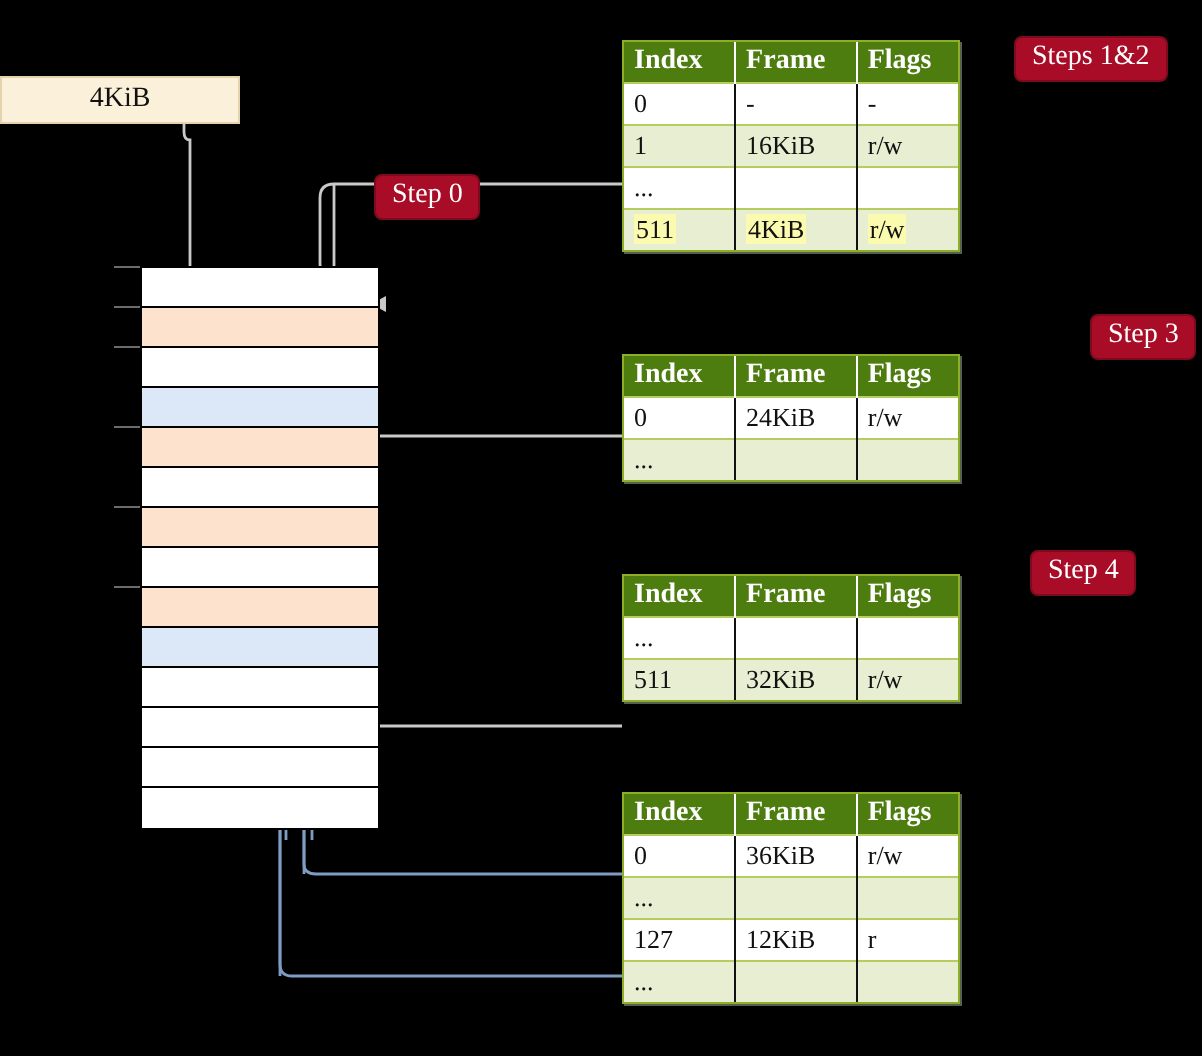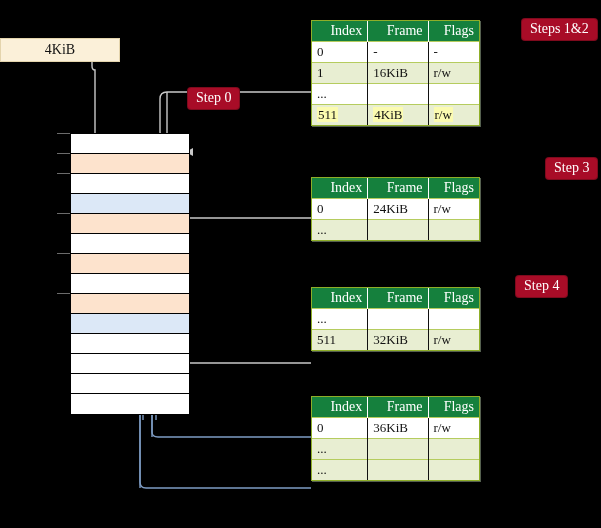--- a/index.html
+++ b/index.html
@@ -27,22 +27,22 @@
   .memrow:last-child{border-bottom:none;}
   .memrow.orange{background:#fde3cd;}
   .memrow.blue{background:#dce8f7;}
   .tick{position:absolute;left:57px;width:13px;height:0;
         border-top:1px solid #6b6b6b;}
 
   
   .ptable{position:absolute;border:1px solid #8fae28;border-collapse:collapse;
           background:#fff;box-sizing:border-box;box-shadow:1px 1px 0 #55604f;}
   .ptable table{border-collapse:collapse;width:100%;}
-  .ptable th{background:#15803d;color:#fff;font-weight:normal;font-size:14px;
-             text-align:right;padding:2px 5px;border-right:1px solid #fff;
+  .ptable th{background:#4d7c0f;color:#fff;font-weight:bold;font-size:14px;
+             text-align:left;padding:2px 5px;border-right:1px solid #fff;
              white-space:nowrap;}
   .ptable th:last-child{border-right:none;}
   .ptable td{font-size:13px;color:#111;padding:2px 5px;height:20px;
              border-top:1px solid #b5cc5e;border-right:1px solid #111;
              box-sizing:border-box;white-space:nowrap;}
   .ptable td:last-child{border-right:none;}
   .ptable tr.alt td{background:#e8eed2;}
   .ptable tr.white td{background:#fff;}
   .hl{background:#fbfbb0;padding:0 1px;}
   .cIndex{width:58px;}
@@ -125,21 +125,21 @@
       <div class="memrow orange" style="height: 20px;"></div>
       <div class="memrow blue" style="height: 20px;"></div>
       <div class="memrow" style="height: 20px;"></div>
       <div class="memrow" style="height: 20px;"></div>
       <div class="memrow" style="height: 20px;"></div>
       <div class="memrow" style="height: 20px;"></div>
     </div>
 
   <div id="badges">
       <div class="badge" style="left: 188px; top: 40px; margin-top: 48px;">Step 0</div>
-      <div class="badge" style="left: 522px; top: 19px;">Steps 1&amp;2</div>
+      <div class="badge" style="left: 508px; top: 19px;">Steps 1&amp;2</div>
       <div class="badge" style="left: 546px; top: 158px;">Step 3</div>
       <div class="badge" style="left: 516px; top: 276px;">Step 4</div>
     </div>
 
   <div id="tables">
       <div class="ptable" style="left: 311px; top: 20px; width: 169px;">
         <table>
           <thead>
             <tr>
               <th class="cIndex">Index</th>
@@ -229,20 +229,25 @@
           <tbody>
             <tr class="white">
               <td class="cIndex">0</td>
               <td class="cFrame">36KiB</td>
               <td class="cFlags">r/w</td>
             </tr>
             <tr class="alt">
               <td class="cIndex">...</td>
               <td class="cFrame"></td>
               <td class="cFlags"></td>
+            </tr>
+            <tr class="white">
+              <td class="cIndex">127</td>
+              <td class="cFrame">12KiB</td>
+              <td class="cFlags">r</td>
             </tr>
             <tr class="alt">
               <td class="cIndex">...</td>
               <td class="cFrame"></td>
               <td class="cFlags"></td>
             </tr>
           </tbody>
         </table>
       </div>
     </div>

